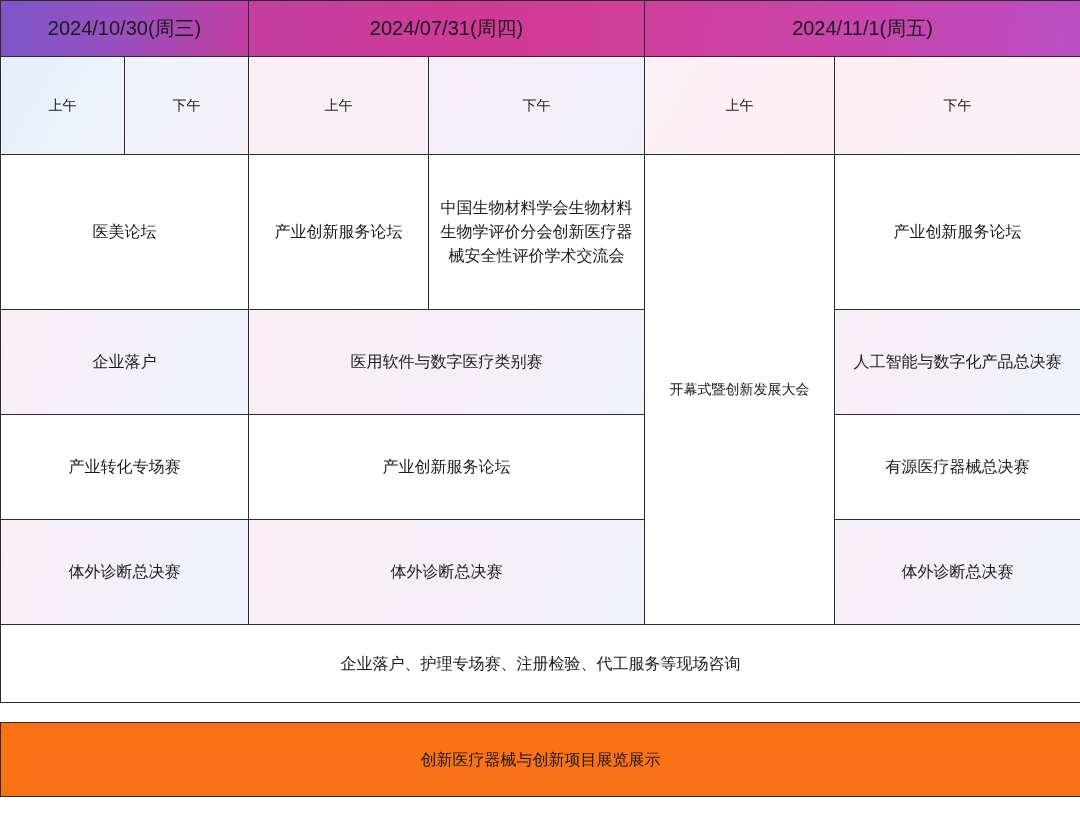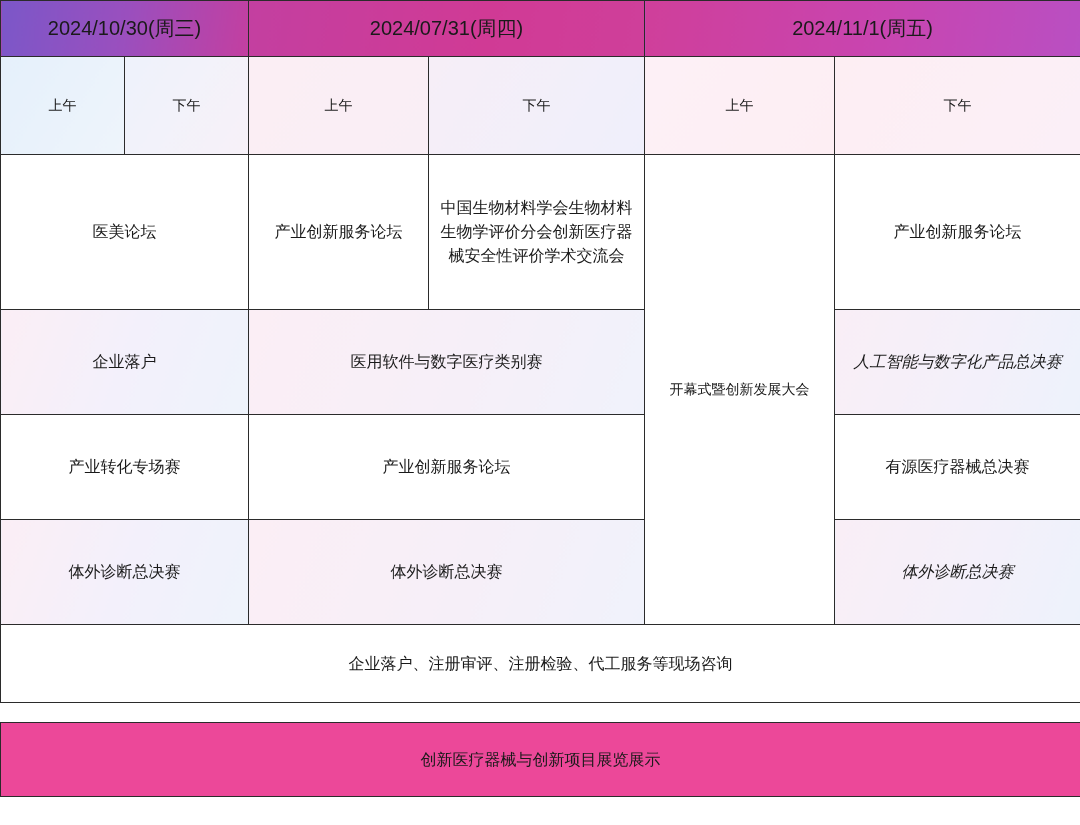--- a/index.html
+++ b/index.html
@@ -64,42 +64,42 @@
     font-size: 16px;
     line-height: 1.5;
   }
   .r1 { height: 155px; background: #ffffff; }
   .r2 { height: 105px; }
   .r3 { height: 105px; background: #86efac; }
   .r4 { height: 105px; padding-left: 20px; }
 
   .tint-a { background: linear-gradient(110deg, #fbeef5 0%, #f3f0fb 50%, #eef3fb 100%); }
   .tint-b { background: linear-gradient(110deg, #fbeef5 0%, #f6eff8 55%, #f0f2fb 100%); }
-  .tint-c { background: linear-gradient(110deg, #f9eef6 0%, #f3f0fa 60%, #edf2fb 100%); font-style: italic; }
+  .tint-c { background: linear-gradient(110deg, #f9eef6 0%, #f3f0fa 60%, #edf2fb 100%); }
   .plain { background: #ffffff; }
 
   .open-cell {
     background: #ffffff;
     font-size: 14px;
     line-height: 1.6;
   }
   .wide-row {
     height: 78px;
     font-size: 18px;
     background: #ffffff;
   }
   .spacer-row td {
     border: none;
     height: 20px;
     background: #ffffff;
   }
   .last-row {
     height: 74px;
     font-size: 18px;
-    background: #ec4899;
+    background: #f97316;
   }
   .nb { border: none !important; }
 </style>
 </head>
 <body>
 
 <div class="schedule">
   <table class="sched">
     <colgroup>
       <col style="width:124px">
@@ -146,21 +146,21 @@
         <td class="cell plain">有源医疗器械总决赛</td>
       </tr>
 
       <tr class="r4">
         <td class="cell tint-a" colspan="2">体外诊断总决赛</td>
         <td class="cell tint-b" colspan="2">体外诊断总决赛</td>
         <td class="cell tint-c">体外诊断总决赛</td>
       </tr>
 
       <tr class="wide-row">
-        <td class="cell" colspan="6">企业落户、注册审评、注册检验、代工服务等现场咨询</td>
+        <td class="cell" colspan="6">企业落户、护理专场赛、注册检验、代工服务等现场咨询</td>
       </tr>
 
       <tr class="spacer-row">
         <td class="nb" colspan="6"></td>
       </tr>
 
       <tr class="last-row">
         <td class="cell" colspan="6">创新医疗器械与创新项目展览展示</td>
       </tr>
     </tbody>

